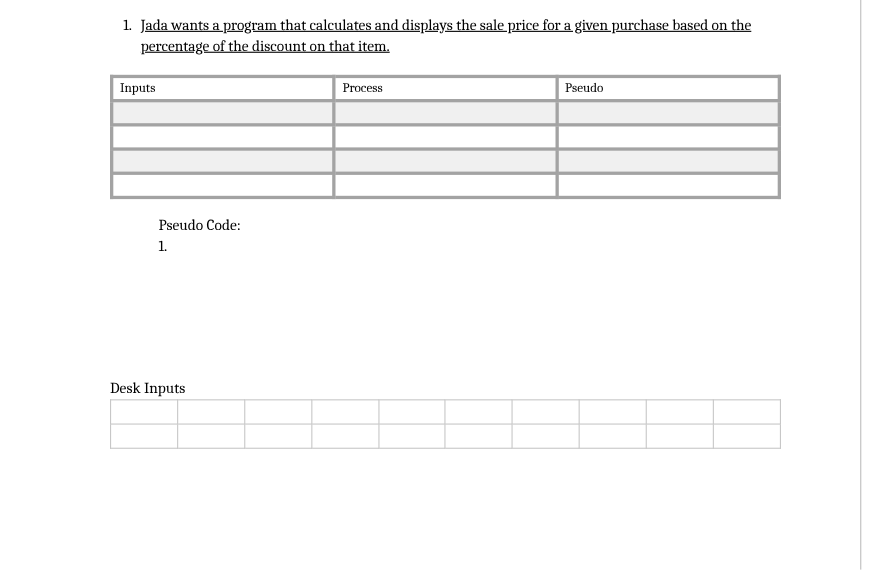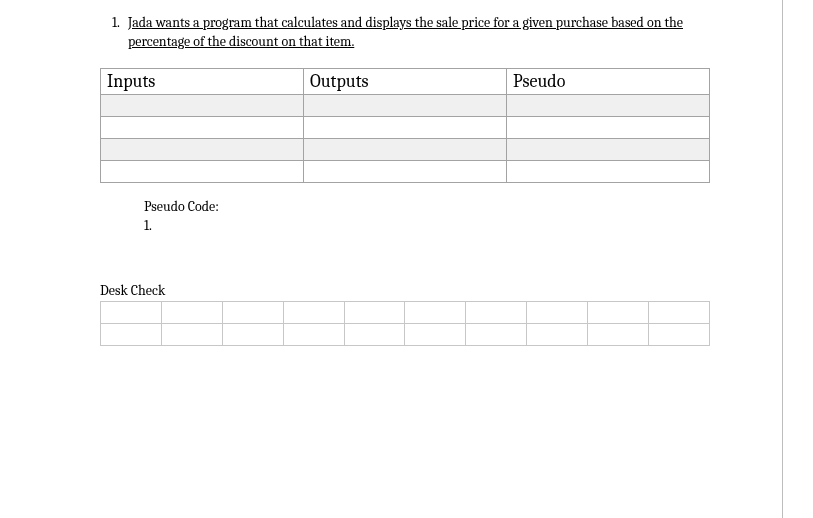--- a/index.html
+++ b/index.html
@@ -35,33 +35,33 @@
       flex: 1;
       line-height: 1.35;
       text-decoration: underline;
     }
     table {
       border-collapse: collapse;
       width: 610px;
       margin-bottom: 14px;
     }
     table.ipo td {
-      border: 1px solid #a3a3a3;
+      border: 3px solid #a3a3a3;
       height: 22px;
       padding: 2px 6px;
-      font-size: 18px;
+      font-size: 12px;
       vertical-align: middle;
       width: 33.33%;
     }
     table.ipo tr:nth-child(even) td { background: #f0f0f0; }
     table.ipo tr:nth-child(odd) td { background: #ffffff; }
     .pseudo {
       margin-left: 44px;
       margin-top: 8px;
-      margin-bottom: 46px;
+      margin-bottom: 110px;
     }
     .pseudo-line { line-height: 1.4; }
     .desk-check-label {
       margin-bottom: 2px;
       font-size: 14px;
     }
     table.dc {
       width: 610px;
     }
     table.dc td {
@@ -77,21 +77,21 @@
 
 <div class="question">
   <div class="question-number">1.</div>
   <div class="question-text">Jada wants a program that calculates and displays the sale price for a given purchase based on the percentage of the discount on that item.</div>
 </div>
 
 <table class="ipo">
   <tbody>
       <tr>
     <td>Inputs</td>
-    <td>Outputs</td>
+    <td>Process</td>
     <td>Pseudo</td>
   </tr>
   <tr>
     <td></td>
     <td></td>
     <td></td>
   </tr>
   <tr>
     <td></td>
     <td></td>
@@ -108,21 +108,21 @@
     <td></td>
   </tr>
 </tbody>
   </table>
 
 <div class="pseudo">
   <div class="pseudo-line">Pseudo Code:</div>
   <div class="pseudo-line">1.</div>
 </div>
 
-<div class="desk-check-label">Desk Check</div>
+<div class="desk-check-label">Desk Inputs</div>
 
 <table class="dc">
   <tbody>
       <tr>
     <td></td>
     <td></td>
     <td></td>
     <td></td>
     <td></td>
     <td></td>

